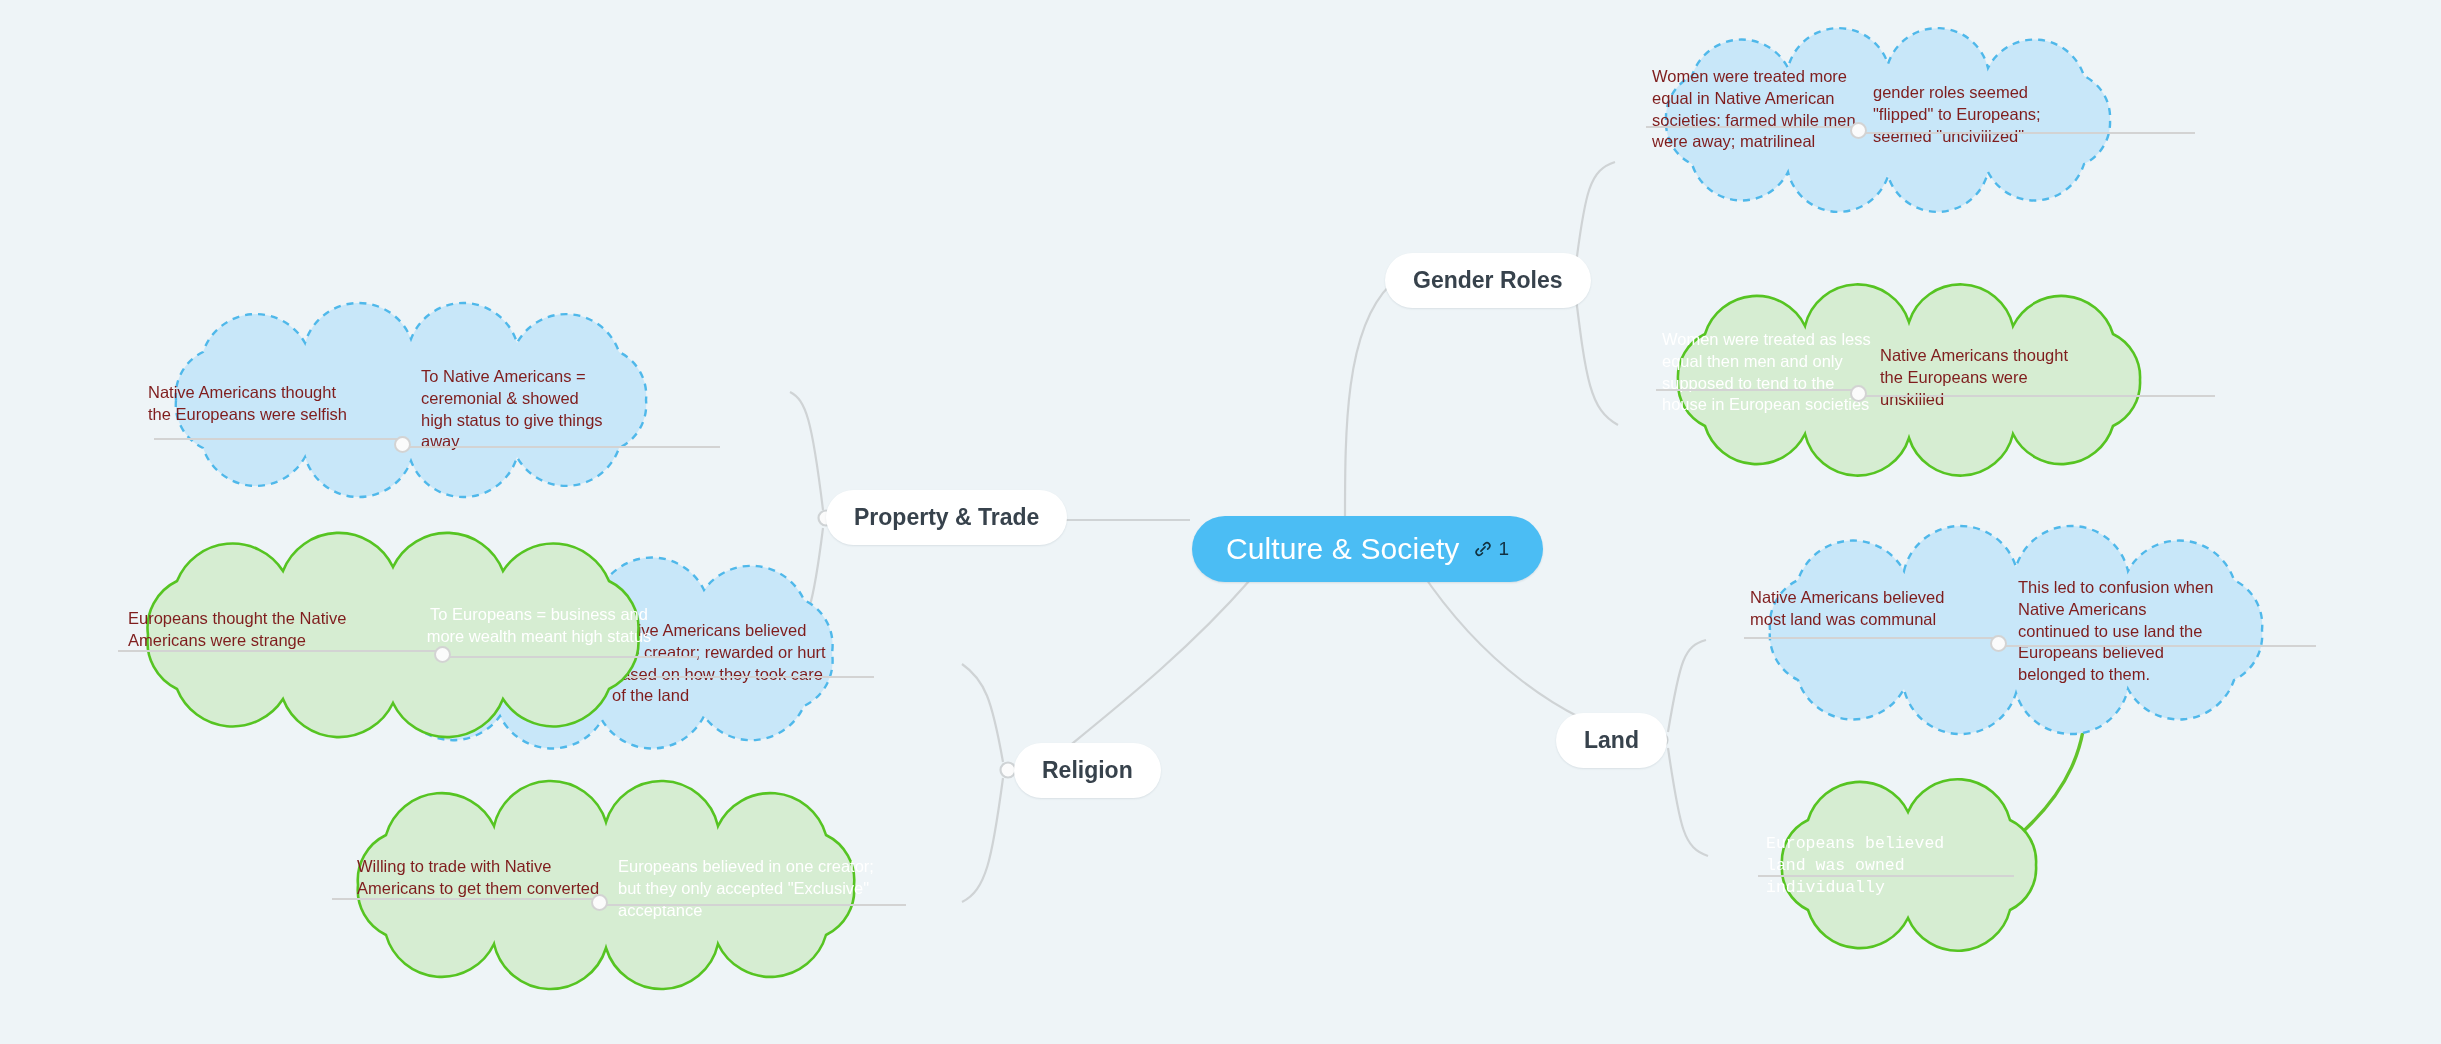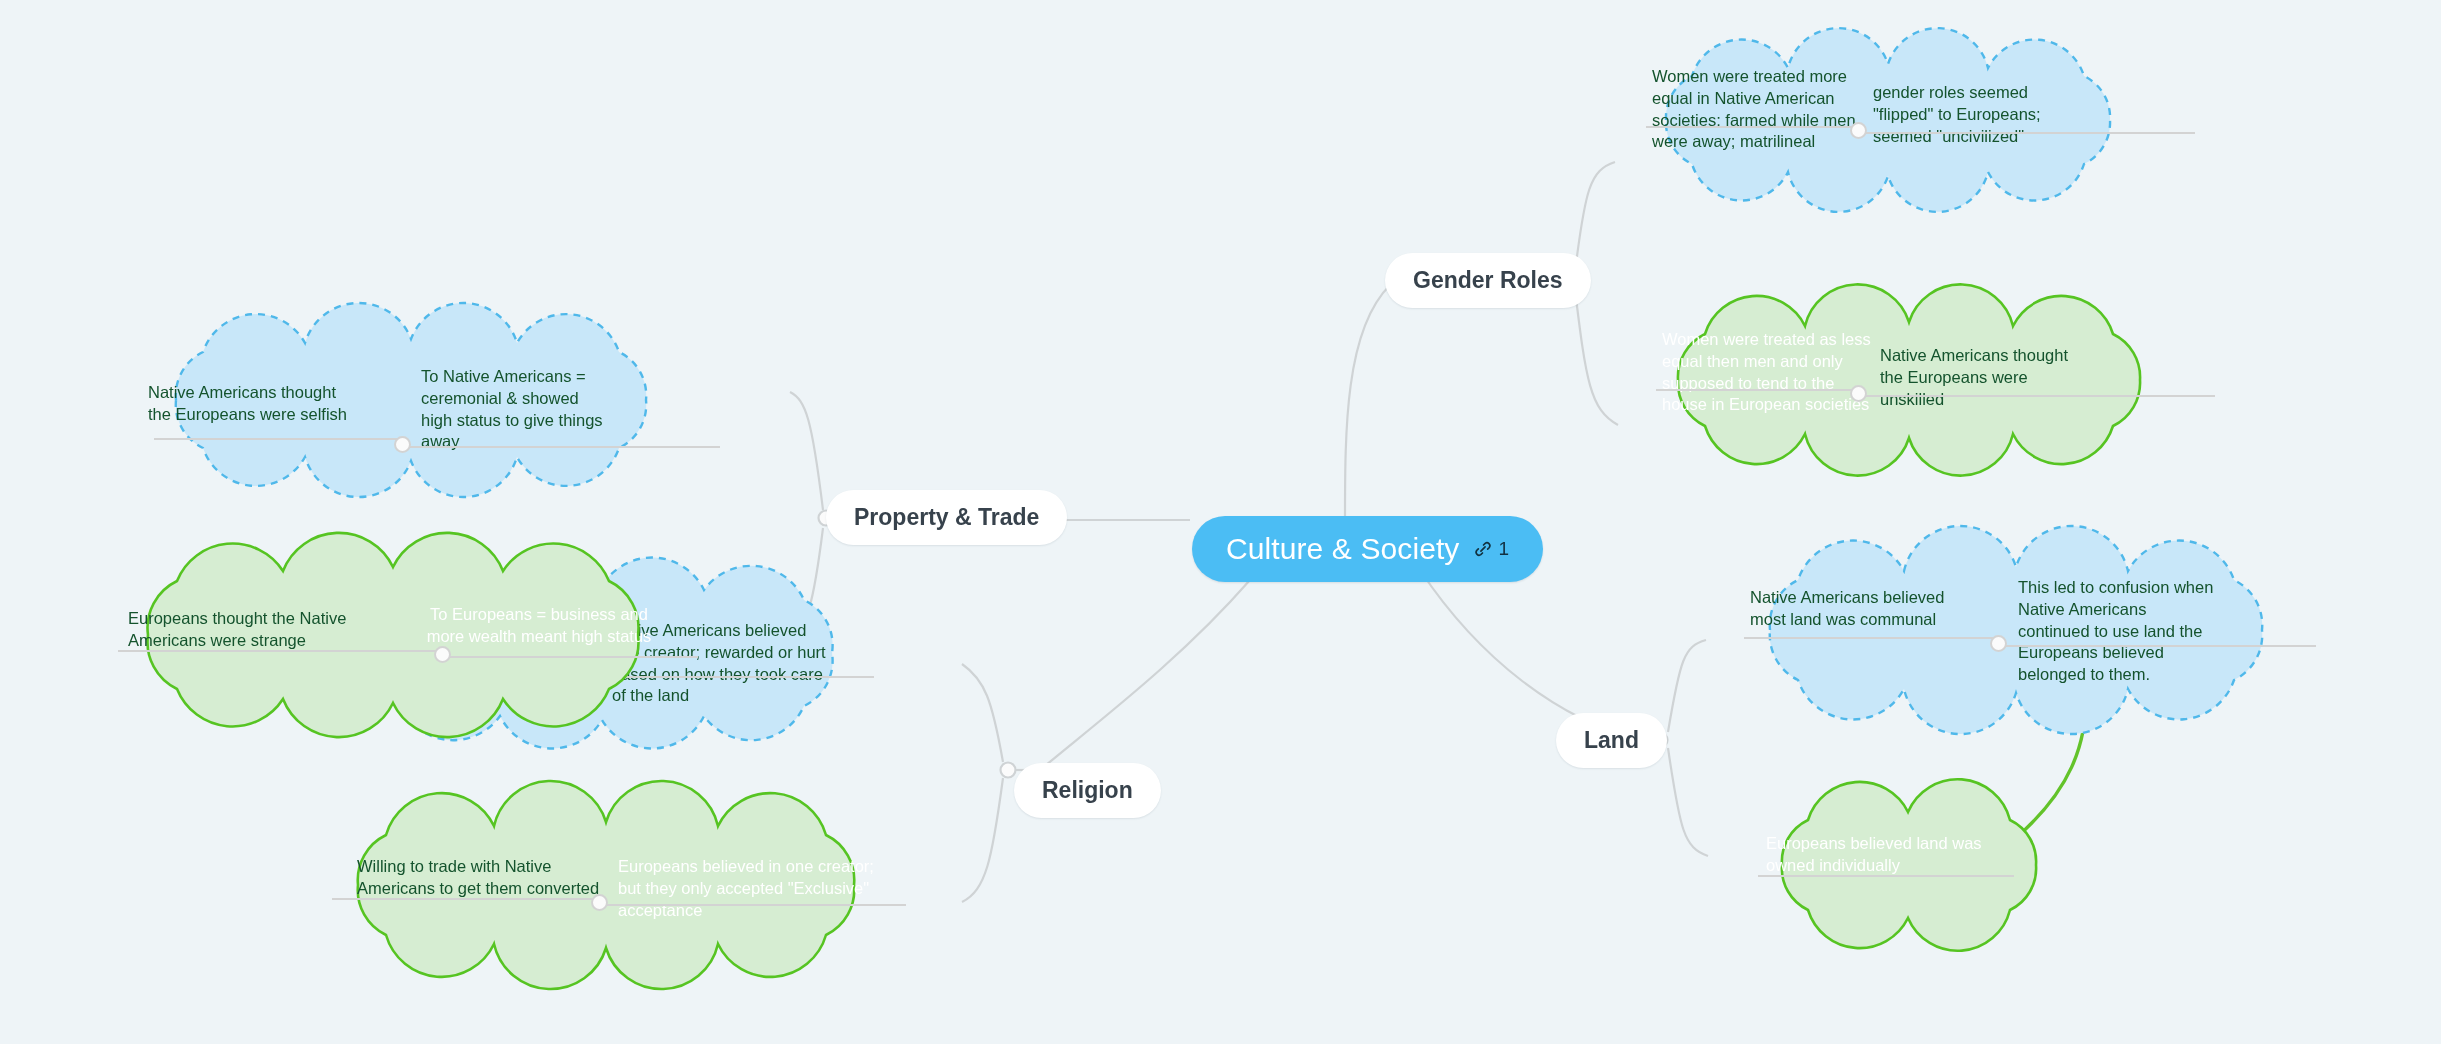--- a/index.html
+++ b/index.html
@@ -80,21 +80,21 @@
     position: absolute;
     left: 0; top: 0;
     width: 100%;
     height: 100%;
     z-index: 3;
   }
   .leaf-text {
     position: absolute;
     font-size: 16.5px;
     line-height: 1.32;
-    color: #14532d;
+    color: #7f1d1d;
   }
   .leaf-text.muted {
     color: #ffffff;
   }
   .leaf-line {
     position: absolute;
     height: 2px;
     background: #d3d3d3;
     z-index: 2;
   }
@@ -341,33 +341,33 @@
                a 54 54 0 0 1 100 -8
                a 54 54 0 0 1 102 8
                a 46 46 0 0 1 26 45
                a 46 46 0 0 1 -26 45
                a 54 54 0 0 1 -102 8
                a 54 54 0 0 1 -100 -8
                a 46 46 0 0 1 -26 -45 Z" fill="#d6edd2" stroke="#56c422" stroke-width="2.6"></path>
     </svg>
     <div class="cloud-texts">
       <div class="leaf-line" style="left:22px; top:100px; width:256px;"></div>
-      <div class="leaf-text muted" style="left:30px; top:58px; width:220px;">Europeans believed land was owned individually</div>
+      <div class="leaf-text muted" style="left:30px; top:58px; width:220px;font-family:Liberation Mono, monospace;">Europeans believed land was owned individually</div>
     </div>
   </div>
 
   <div class="branch-node" style="left:826px; top:490px;">
     <span>Property &amp; Trade</span>
   </div>
 
   <div class="branch-node" style="left:1385px; top:253px;">
     <span>Gender Roles</span>
   </div>
 
-  <div class="branch-node" style="left:1014px; top:743px;margin-top:20px;">
+  <div class="branch-node" style="left:1014px; top:743px;">
     <span>Religion</span>
   </div>
 
   <div class="branch-node" style="left:1556px; top:713px;">
     <span>Land</span>
   </div>
 
   <div class="central-node" style="left:1192px; top:516px;">
     <span class="ctitle">Culture &amp; Society</span>
     <span class="link-badge">

